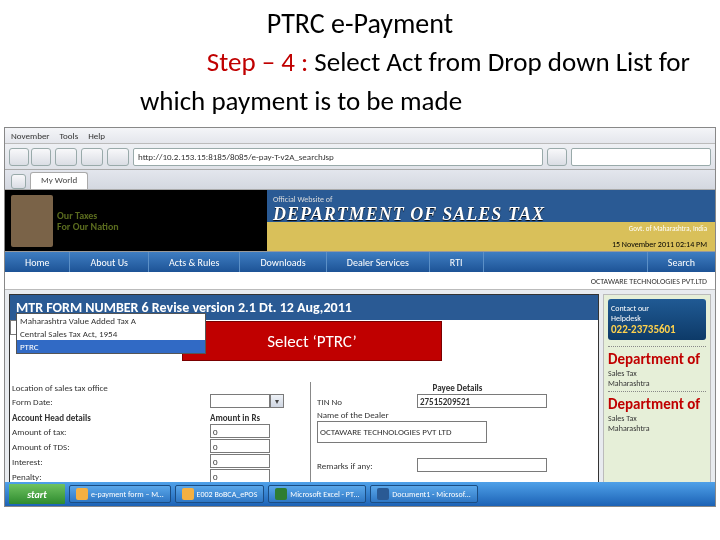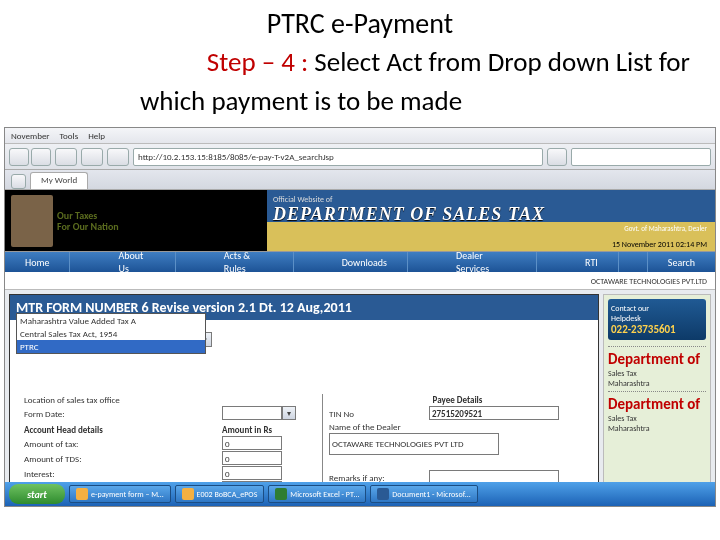--- a/index.html
+++ b/index.html
@@ -23,50 +23,50 @@
   
   .pg-header { display: flex; height: 62px; border-bottom: 1px solid #999; }
   .hdr-left { width: 262px; background: #000000; display: flex; align-items: center; padding: 2px 6px; gap: 4px; }
   .portrait { width: 42px; height: 52px; background: #7a6348; border-radius: 2px; }
   .tagline { font-size: 10px; color: #5a6b1e; font-weight: bold; line-height: 1.1; }
   .hdr-right { flex: 1; background: linear-gradient(180deg,#2a5a94,#2a5a94 52%,#d9c05a 52%,#d9c05a); position: relative; color: #fff; padding: 4px 6px 0; }
   .official { font-size: 8px; color: #ddd; }
   .dept-name { font-family: "Times New Roman", serif; font-style: italic; font-weight: bold; font-size: 18px; letter-spacing: 1px; text-shadow: 0 1px 1px #000; }
   .govt { font-size: 7px; color: #fff; position: absolute; right: 8px; top: 34px; }
   .dt-bar { font-size: 8px; position: absolute; right: 8px; bottom: 2px; color: #000; }
-  .main-nav { height: 20px; background: linear-gradient(#3f7ec2,#1d5396); display: flex; color: #fff; font-size: 10px; align-items: center; gap: 28px; }
+  .main-nav { height: 20px; background: linear-gradient(#3f7ec2,#1d5396); display: flex; color: #fff; font-size: 10px; align-items: center; }
   .main-nav > div { padding: 0 20px; border-right: 1px solid #5c90c7; height: 100%; display: flex; align-items: center; }
   .main-nav > div:last-child { margin-left: auto; border-left: 1px solid #5c90c7; border-right: none; }
   .login-row { height: 18px; background: #fff; border-bottom: 1px solid #bbb; font-size: 8px; color: #333; display: flex; align-items: center; justify-content: flex-end; padding: 0 8px; }
   
   .form-wrap { display: flex; height: 216px; }
   .form-main { flex: 1; background: #fff; border: 1px solid #333; margin: 4px 0 4px 4px; position: relative; }
   .form-title { background: #2a5a94; color: #fff; font-size: 14px; font-weight: bold; padding: 4px 6px; }
-  .form-body { padding: 12px; }
+  .form-body { padding: 0; }
   .form-row { display: flex; font-size: 9px; color: #333; margin-bottom: 1px; align-items: center; }
   .fl { width: 200px; padding-left: 2px; }
   .fi { width: 130px; height: 14px; border: 1px solid #7a7a7a; background: #fff; font-size: 9px; padding: 0 2px; display: inline-flex; align-items: center; }
   .fi.small { width: 60px; }
   .fi.wide { width: 170px; }
   .drop { border: 1px solid #7a7a7a; background: #fff; height: 15px; display: flex; align-items: center; justify-content: space-between; font-size: 9px; padding-left: 3px; }
   .drop-ar { width: 14px; height: 100%; background: linear-gradient(#eef2f7,#cfd6e2); border-left: 1px solid #888; display: flex; align-items: center; justify-content: center; font-size: 8px; color: #444; }
   .cols { display: flex; }
   .colL { width: 300px; }
   .colR { flex: 1; border-left: 1px solid #888; padding-left: 6px; }
   .sel-arrow { width: 48px; height: 10px; background: #c00000; position: relative; margin-right: -4px; }
   .sel-arrow::before { content: ""; position: absolute; left: -9px; top: -3px; border-right: 10px solid #c00000; border-top: 8px solid transparent; border-bottom: 8px solid transparent; }
   .callout { position: absolute; left: 172px; top: 26px; width: 260px; height: 40px; background: #c00000; color: #fff; font-size: 17px; display: flex; align-items: center; justify-content: center; border: 1px solid #7a0000; }
   .sidebar { width: 108px; background: #e6efd8; margin: 4px; border: 1px solid #bbb; padding: 4px; font-size: 8px; color: #333; }
   .help-box { background: linear-gradient(#205a94,#0d3a68); color: #fff; border-radius: 3px; padding: 4px 3px; font-size: 8px; margin-bottom: 6px; }
   .help-n { color: #ffd24d; font-weight: bold; font-size: 11px; }
   .side-link { border-top: 1px dotted #888; padding-top: 3px; margin-top: 3px; }
   .side-link b { color: #c00000; font-size: 15px; }
   
   .taskbar { position: absolute; bottom: 0; left: 0; right: 0; height: 24px; background: linear-gradient(#4fa1e9,#1c62b5); display: flex; align-items: center; gap: 4px; padding: 0 4px; }
-  .start { width: 56px; height: 20px; background: linear-gradient(#6fc261,#2e8b2e); border-radius: 9px; color: #fff; font-size: 10px; font-style: italic; font-weight: bold; display: flex; align-items: center; justify-content: center; }
+  .start { width: 56px; height: 20px; background: linear-gradient(#6fc261,#2e8b2e); border-radius: 1px; color: #fff; font-size: 10px; font-style: italic; font-weight: bold; display: flex; align-items: center; justify-content: center; }
   .task-btn { height: 18px; background: linear-gradient(#5aa7ea,#2f77c4); border: 1px solid #1b4d83; border-radius: 2px; color: #fff; font-size: 8px; display: flex; align-items: center; padding: 0 6px; gap: 3px; max-width: 130px; overflow: hidden; white-space: nowrap; }
   .task-btn .ic { width: 12px; height: 12px; background: #f4b042; border-radius: 2px; }
 </style>
 </head>
 <body>
 
 <div class="slide">
 
   <div class="title-block">
     <div class="title">PTRC e-Payment</div>
@@ -106,21 +106,21 @@
       <div class="hdr-left">
         <div class="portrait"></div>
         <div>
           <div class="tagline">Our Taxes</div>
           <div class="tagline">For Our Nation</div>
         </div>
       </div>
       <div class="hdr-right">
         <div class="official">Official Website of</div>
         <div class="dept-name">DEPARTMENT OF SALES TAX</div>
-        <div class="govt">Govt. of Maharashtra, Dealer</div>
+        <div class="govt">Govt. of Maharashtra, India</div>
         <div class="dt-bar">15 November 2011  02:14 PM</div>
       </div>
     </div>
 
     <div class="main-nav">
       <div>Home</div>
       <div>About Us</div>
       <div>Acts &amp; Rules</div>
       <div>Downloads</div>
       <div>Dealer Services</div>
@@ -210,20 +210,24 @@
                   <div class="fi"></div>
                 </div>
               <div style="height:6px"></div>
               <div class="form-row">
                   <div style="width:100px">Amount in words:</div>
                 </div>
             </div>
           </div>
         </div>
 
+        <div class="callout">
+          <div class="sel-arrow" style="position:absolute;left:-44px;top:15px"></div>
+          <span>Select ‘PTRC’</span>
+        </div>
       </div>
 
       <div class="sidebar">
         <div class="help-box">
           <div>Contact our</div>
           <div>Helpdesk</div>
           <div class="help-n">022-23735601</div>
         </div>
         <div class="side-link">
           <b>Department of</b><br>

